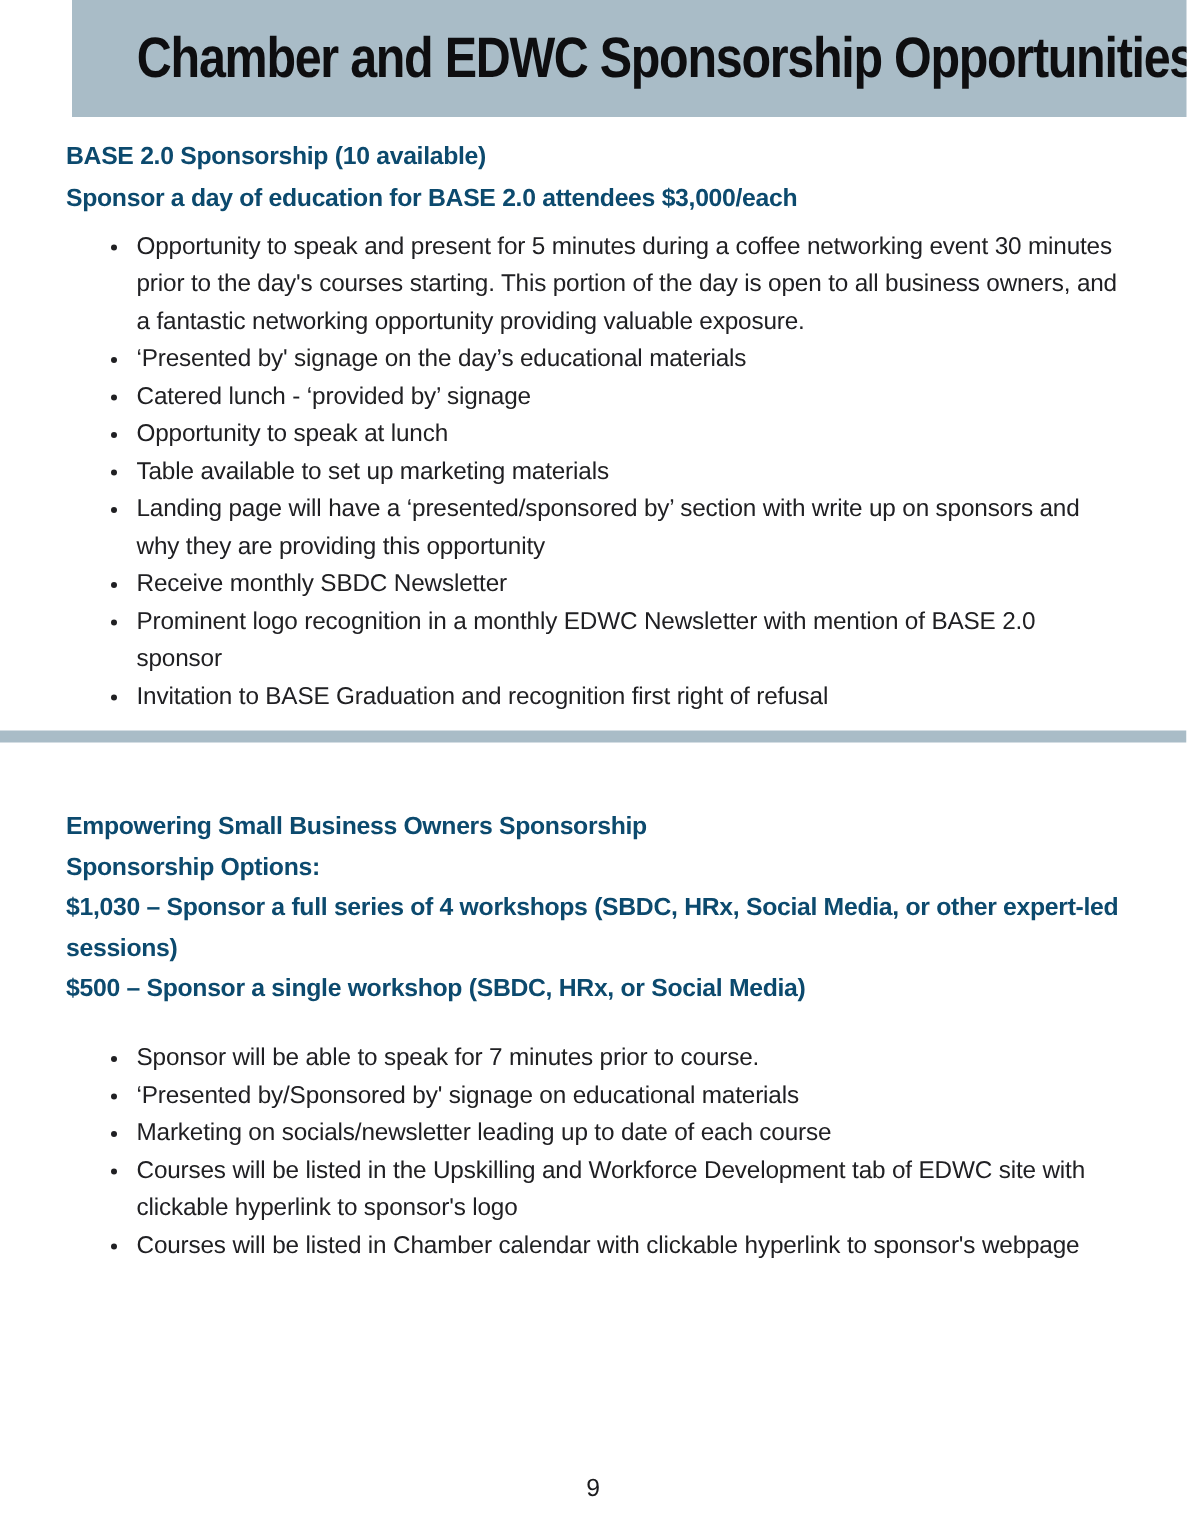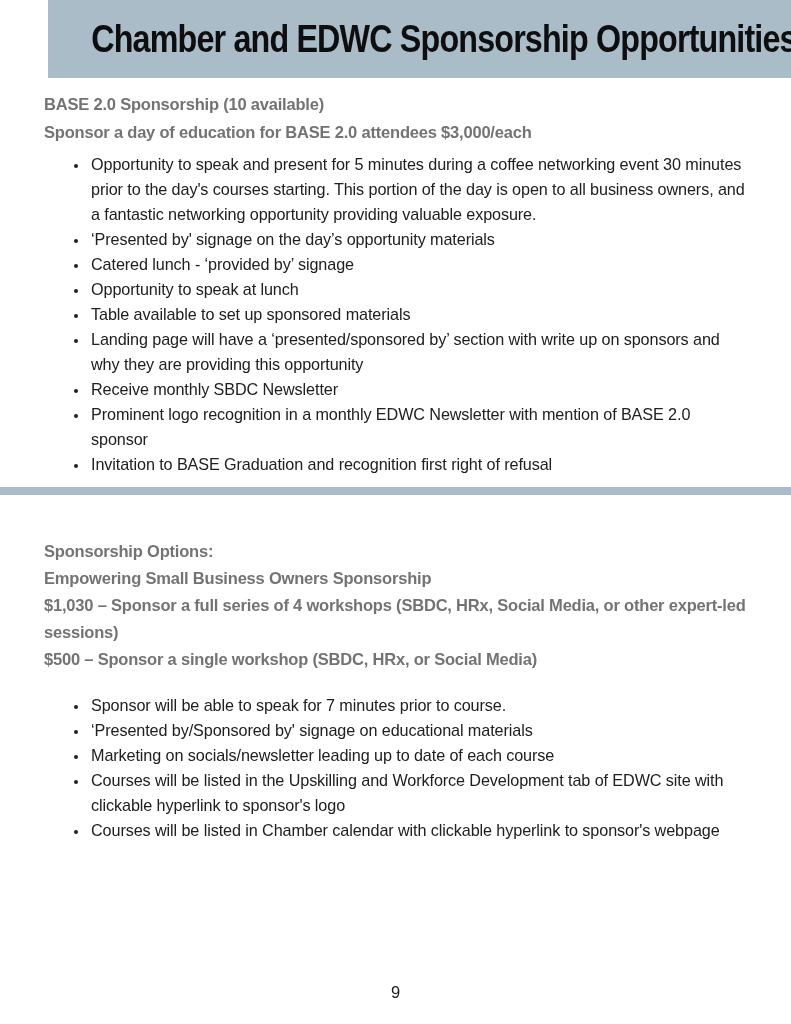--- a/index.html
+++ b/index.html
@@ -34,21 +34,21 @@
   .content {
     padding: 12px 42px 0 44px;
   }
 
   .sec-head p {
     margin: 0;
     font-weight: bold;
     font-size: 16.5px;
     line-height: 28px;
     letter-spacing: -0.2px;
-    color: #737373;
+    color: #0c4a6e;
   }
   .sec-head.multi p { line-height: 27px; }
 
   ul.benefits {
     margin: 6px 0 0 0;
     padding: 0 0 0 34px;
     list-style: disc;
   }
   ul.benefits li {
     font-size: 16.2px;
@@ -92,41 +92,41 @@
 
 <main class="content">
 
   <section>
     <div class="sec-head">
       <p>BASE 2.0 Sponsorship (10 available)</p>
       <p>Sponsor a day of education for BASE 2.0 attendees $3,000/each</p>
     </div>
     <ul class="benefits">
       <li>Opportunity to speak and present for 5 minutes during a coffee networking event 30 minutes prior to the day's courses starting. This portion of the day is open to all business owners, and a fantastic networking opportunity providing valuable exposure.</li>
-      <li>‘Presented by' signage on the day’s opportunity materials</li>
+      <li>‘Presented by' signage on the day’s educational materials</li>
       <li>Catered lunch - ‘provided by’ signage</li>
       <li>Opportunity to speak at lunch</li>
-      <li>Table available to set up sponsored materials</li>
+      <li>Table available to set up marketing materials</li>
       <li>Landing page will have a ‘presented/sponsored by’ section with write up on sponsors and why they are providing this opportunity</li>
       <li>Receive monthly SBDC Newsletter</li>
       <li>Prominent logo recognition in a monthly EDWC Newsletter with mention of BASE 2.0 sponsor</li>
       <li>Invitation to BASE Graduation and recognition first right of refusal</li>
     </ul>
   </section>
 
 </main>
 
 <div class="divider"></div>
 
 <main class="content section-2">
 
   <section>
     <div class="sec-head multi">
+      <p>Empowering Small Business Owners Sponsorship</p>
       <p>Sponsorship Options:</p>
-      <p>Empowering Small Business Owners Sponsorship</p>
       <p>$1,030 – Sponsor a full series of 4 workshops (SBDC, HRx, Social Media, or other expert-led sessions)</p>
       <p>$500 – Sponsor a single workshop (SBDC, HRx, or Social Media)</p>
     </div>
     <ul class="benefits">
       <li>Sponsor will be able to speak for 7 minutes prior to course.</li>
       <li>‘Presented by/Sponsored by' signage on educational materials</li>
       <li>Marketing on socials/newsletter leading up to date of each course</li>
       <li>Courses will be listed in the Upskilling and Workforce Development tab of EDWC site with clickable hyperlink to sponsor's logo</li>
       <li>Courses will be listed in Chamber calendar with clickable hyperlink to sponsor's webpage</li>
     </ul>

